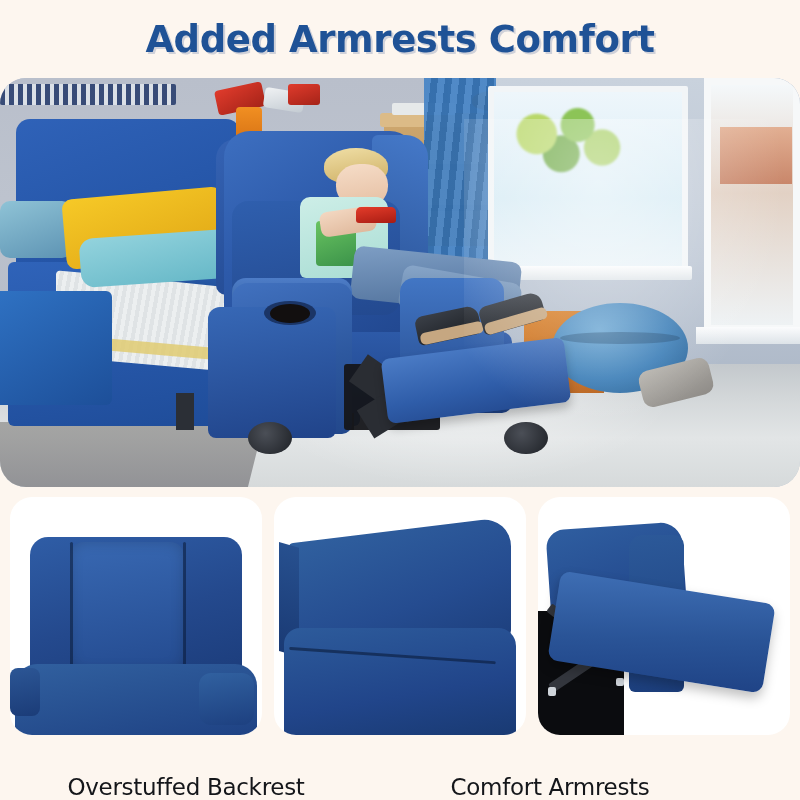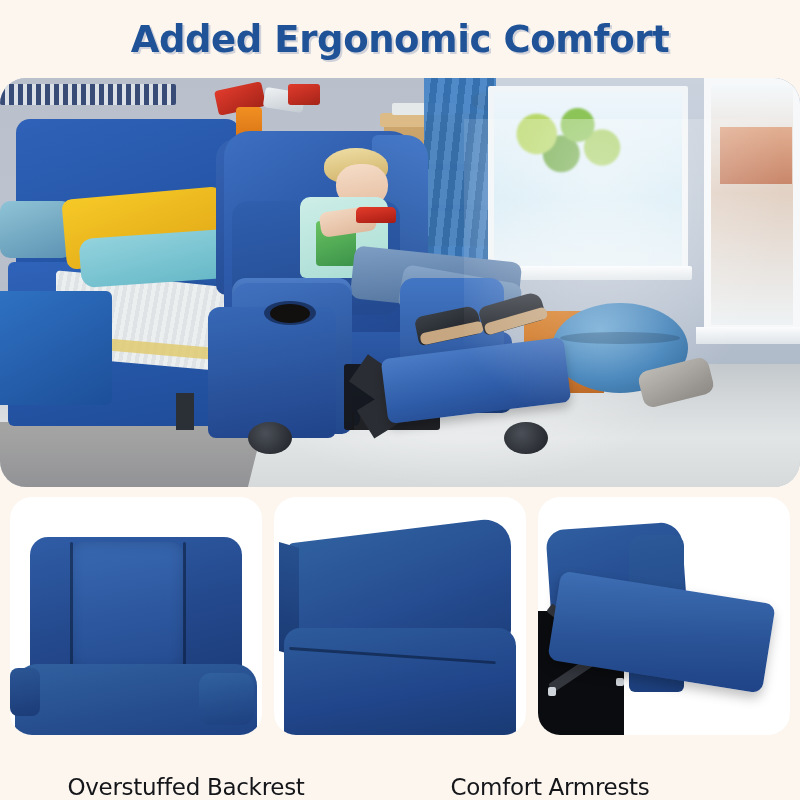--- a/index.html
+++ b/index.html
@@ -763,21 +763,21 @@
     line-height: 34px;
     white-space: nowrap;
   }
 </style>
 </head>
 <body>
 
 <div class="page">
 
   <div class="title-bar">
-    <div class="title-text">Added Ergonomic Comfort</div>
+    <div class="title-text">Added Armrests Comfort</div>
   </div>
 
   <div class="hero">
     <div class="hero-scene">
 
       <div class="wall"></div>
       <div class="wall-right"></div>
       <div class="floor"></div>
       <div class="rug"></div>
       <div class="floor-sheen"></div>

